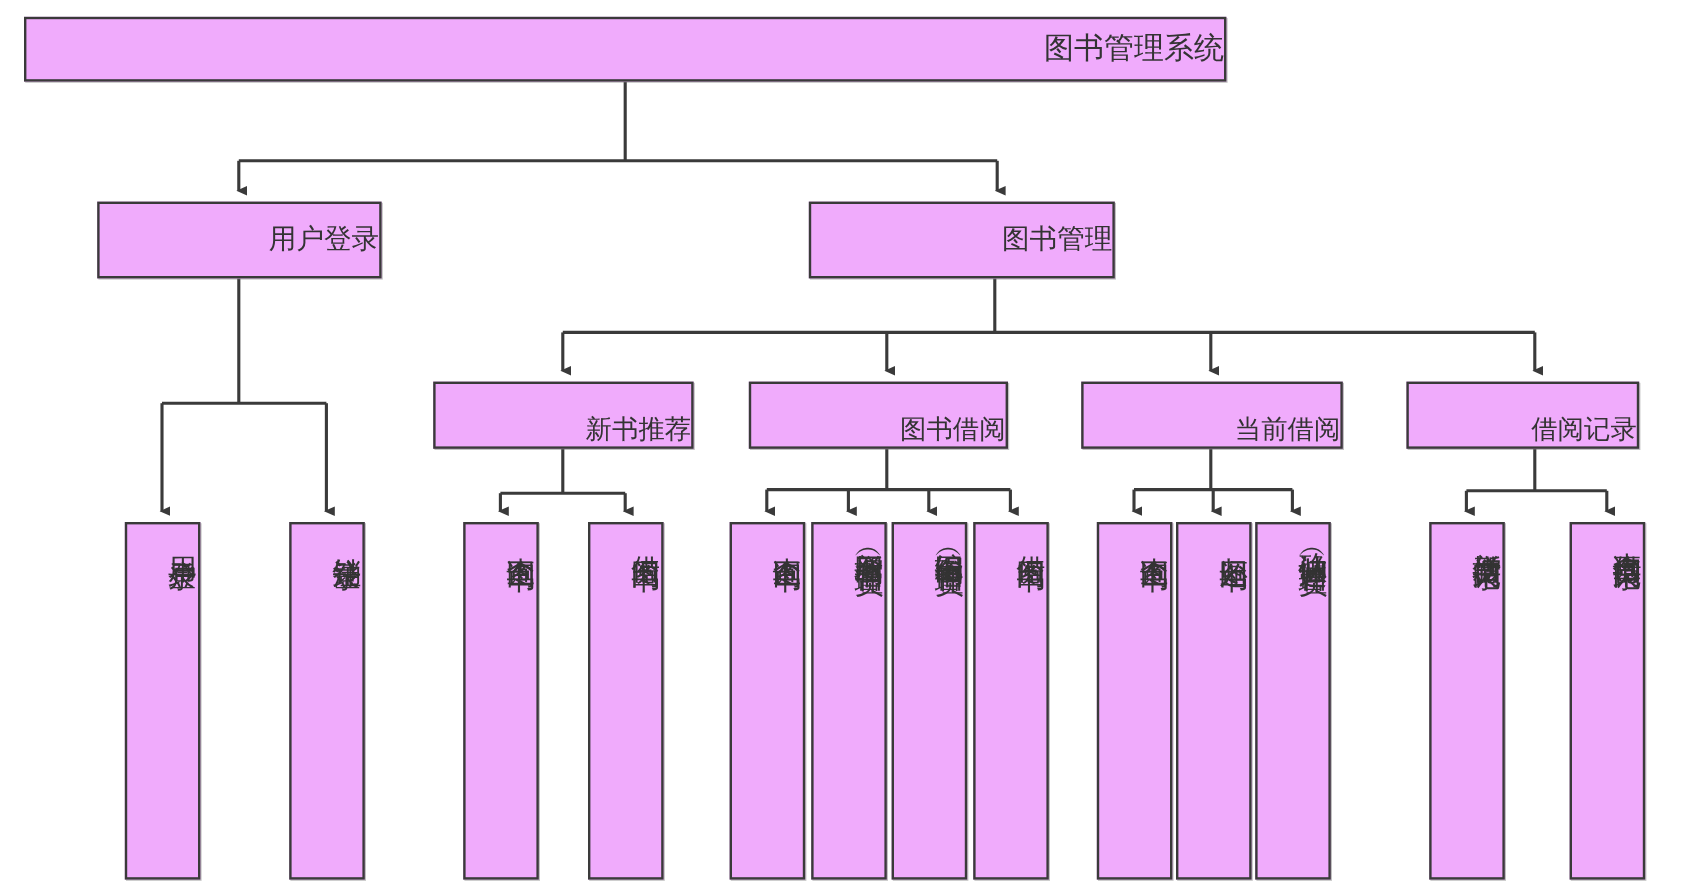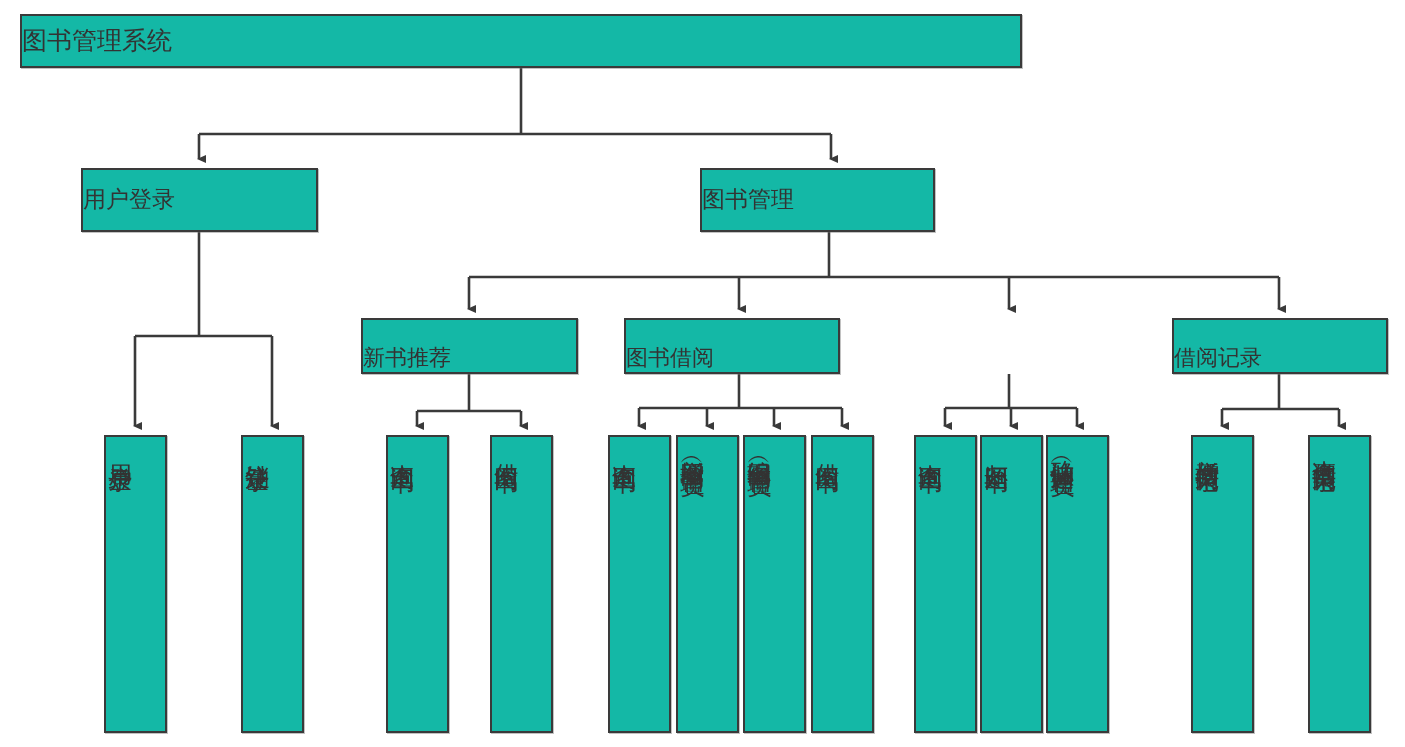--- a/index.html
+++ b/index.html
@@ -5,25 +5,25 @@
   html,body{margin:0;padding:0;background:#ffffff;}
   body{
     font-family:"Liberation Sans","DejaVu Sans",sans-serif;
     width:1405px;height:747px;position:relative;overflow:hidden;
   }
   #diagram-root{position:relative;width:1405px;height:747px;}
   svg#connectors{position:absolute;left:0;top:0;width:1405px;height:747px;pointer-events:none;}
   .node{
     position:absolute;
     box-sizing:border-box;
-    background:#14b8a6;
+    background:#f0abfc;
     border:2px solid #3a3a3a;
     display:flex;
     align-items:center;
-    justify-content:flex-start;
+    justify-content:flex-end;
     box-shadow:1px 1px 0 rgba(120,120,120,.45);
   }
   .node-label{
     color:#333333;
     line-height:1.18;
     text-align:center;
     white-space:nowrap;
   }
   .lvl0 .node-label{font-size:25px;}
   .lvl1 .node-label{font-size:23px;}
@@ -101,31 +101,34 @@
     </g>
   </svg>
 
   <div class="node lvl0" style="left:20px;top:14px;width:1002px;height:54px;">
     <span class="node-label">图书管理系统</span>
   </div>
 
   <div class="node lvl1" style="left:81px;top:168px;width:237px;height:64px;">
     <span class="node-label">用户登录</span>
   </div>
-  <div class="node lvl1" style="left:700px;top:168px;width:235px;height:64px;">
+  <div class="node lvl1" style="left:674px;top:168px;width:255px;height:64px;">
     <span class="node-label">图书管理</span>
   </div>
 
   <div class="node lvl2" style="left:361px;top:318px;width:217px;height:56px;">
     <span class="node-label">新书推荐</span>
   </div>
   <div class="node lvl2" style="left:624px;top:318px;width:216px;height:56px;">
     <span class="node-label">图书借阅</span>
   </div>
-  <div class="node lvl2" style="left:1172px;top:318px;width:216px;height:56px;">
+  <div class="node lvl2" style="left:901px;top:318px;width:218px;height:56px;">
+    <span class="node-label">当前借阅</span>
+  </div>
+  <div class="node lvl2" style="left:1172px;top:318px;width:194px;height:56px;">
     <span class="node-label">借阅记录</span>
   </div>
 
   <div class="node leaf" style="left:104px;top:435px;width:63px;height:298px;">
     <span class="node-label">用户登录</span>
   </div>
   <div class="node leaf" style="left:241px;top:435px;width:63px;height:298px;">
     <span class="node-label">注销登录</span>
   </div>
 

